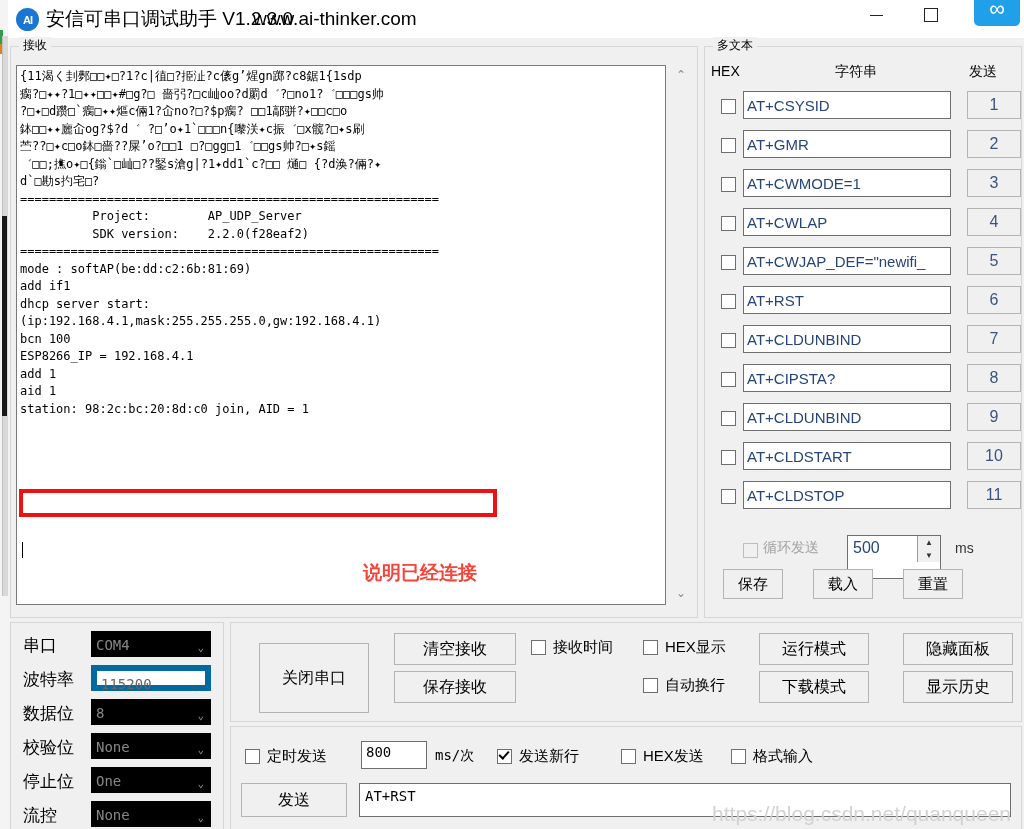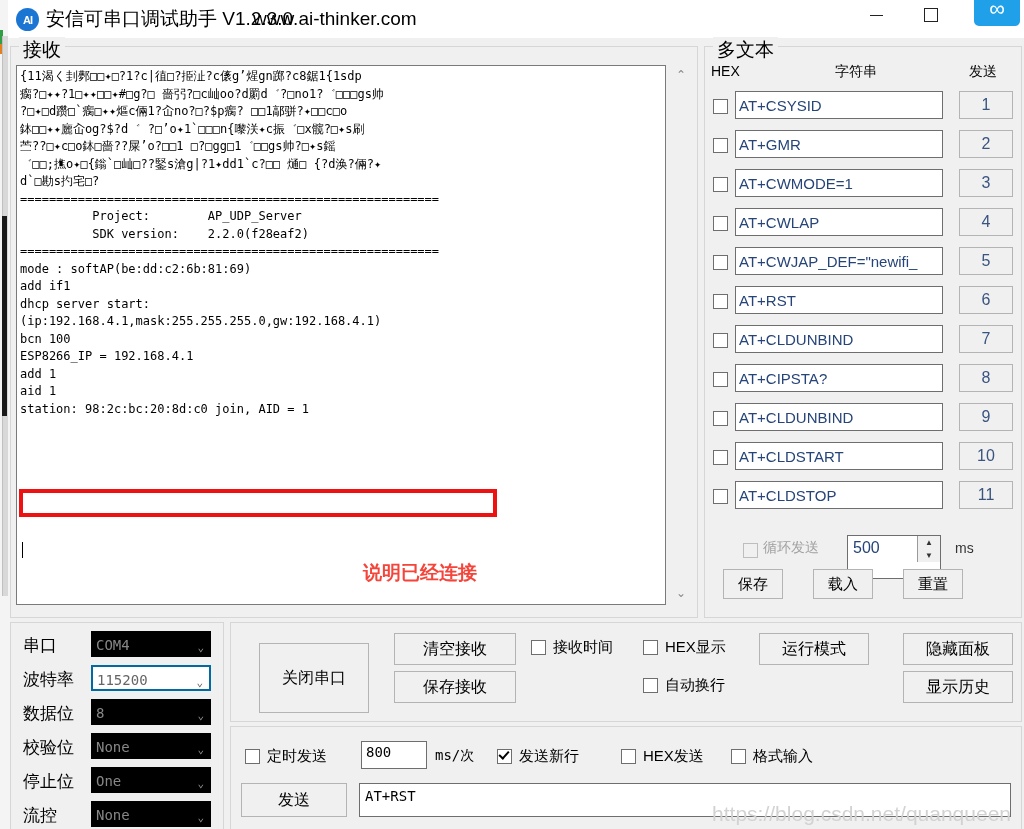--- a/index.html
+++ b/index.html
@@ -30,21 +30,21 @@
   .win-min{left:845px;}
   .win-max{left:900px;}
   .win-close{left:955px;}
   .win-min .g{display:block;width:13px;height:1px;background:#222;}
   .win-max .g{display:block;width:12px;height:12px;border:1px solid #222;}
   .badge{position:absolute;left:966px;top:-8px;width:46px;height:34px;background:#20a0e8;
     border-radius:5px;display:flex;align-items:center;justify-content:center;color:#fff;font-size:22px;}
 
   
   .group{position:absolute;border:1px solid #d6d6d6;background:#f0f0f0;}
-  .group-title{position:absolute;background:#f0f0f0;padding:0 4px;font-size:19px;top:-10px;left:8px;}
+  .group-title{position:absolute;background:#f0f0f0;padding:0 4px;font-size:12px;top:-10px;left:8px;}
 
   
   #recv-group{left:10px;top:46px;width:686px;height:570px;}
   .recv-box{position:absolute;left:5px;top:18px;width:648px;height:538px;background:#fff;
     border:1px solid #7a7a7a;overflow:hidden;}
   .recv-text{position:absolute;left:3px;top:2px;width:645px;
     font-family:"DejaVu Sans Mono","Liberation Mono",monospace;font-size:12px;line-height:17.5px;
     white-space:pre;color:#000;}
   .caret{position:absolute;left:5px;top:476px;width:1px;height:16px;background:#000;}
   .hl-rect{position:absolute;left:8px;top:442px;width:478px;height:28px;border:4px solid #ee1111;box-sizing:border-box;}
@@ -53,21 +53,21 @@
   .vscroll{position:absolute;right:5px;top:18px;width:22px;height:538px;background:#f0f0f0;border:none;}
   .vs-arrow{position:absolute;left:0;width:22px;height:20px;display:flex;align-items:center;justify-content:center;color:#8a8a8a;font-size:12px;}
   .vs-up{top:0;} .vs-dn{bottom:0;}
 
   
   #multi-group{left:704px;top:46px;width:316px;height:570px;}
   .mt-head{position:absolute;top:16px;font-size:14px;}
   .mt-hex{left:6px;}
   .mt-str{left:130px;}
   .mt-send{left:264px;}
-  .mt-row{position:absolute;left:8px;width:248px;height:30px;}
+  .mt-row{position:absolute;left:16px;width:248px;height:30px;}
   .mt-cb{position:absolute;left:0;top:8px;width:13px;height:13px;border:1px solid #6e6e6e;background:#fff;}
   .mt-input{position:absolute;left:22px;top:0;width:208px;height:28px;box-sizing:border-box;
     border:1px solid #6e6e6e;background:#fff;color:#264478;font-size:15px;
     padding:2px 3px;line-height:24px;white-space:nowrap;overflow:hidden;
     font-family:"Liberation Sans","DejaVu Sans",sans-serif;}
   .mt-btn{position:absolute;left:246px;top:0;width:54px;height:28px;box-sizing:border-box;
     border:1px solid #b4b4b4;background:#f0f0f0;color:#3a5480;font-size:16px;
     display:flex;align-items:center;justify-content:center;}
   .loop-row{position:absolute;left:38px;top:488px;width:270px;height:30px;}
   .loop-cb{position:absolute;left:0;top:8px;width:13px;height:13px;border:1px solid #bdbdbd;background:#f0f0f0;}
@@ -81,21 +81,21 @@
   .mt-foot-btn{position:absolute;top:522px;height:30px;width:60px;box-sizing:border-box;
     border:1px solid #b4b4b4;background:#f0f0f0;display:flex;align-items:center;justify-content:center;font-size:15px;}
 
   
   #serial-group{left:10px;top:622px;width:212px;height:207px;}
   .sp-row{position:absolute;left:12px;width:190px;height:28px;}
   .sp-lbl{position:absolute;left:0;top:3px;font-size:17px;white-space:nowrap;}
   .sp-sel{position:absolute;left:68px;top:0;width:120px;height:26px;box-sizing:border-box;
     border:1px solid transparent;background:#000000;color:#878787;font-size:14px;
     font-family:"DejaVu Sans Mono","Liberation Mono",monospace;padding:3px 4px;line-height:20px;}
-  .sp-sel.enabled{background:#fff;border:2px solid #0369a1;color:#666;}
+  .sp-sel.enabled{background:#fff;border:6px solid #0369a1;color:#666;}
   .sp-arrow{position:absolute;right:6px;top:6px;color:#9a9a9a;font-size:11px;}
   .sp-sel.enabled .sp-arrow{color:#555;}
 
   
   #ctrl-group{left:230px;top:622px;width:790px;height:98px;}
   .btn{box-sizing:border-box;border:1px solid #b4b4b4;background:#f0f0f0;
     display:flex;align-items:center;justify-content:center;font-size:16px;position:absolute;}
   .cb-wrap{position:absolute;display:flex;align-items:center;gap:7px;font-size:15px;}
   .cb{width:13px;height:13px;border:1px solid #6e6e6e;background:#fff;flex:0 0 auto;position:relative;}
   .cb.checked::after{content:"";position:absolute;left:3px;top:-1px;width:4px;height:8px;
@@ -293,20 +293,21 @@
   <div class="cb-wrap" style="left:412px;top:15px;">
     <span class="cb"></span>
     <span>HEX显示</span>
   </div>
   <div class="cb-wrap" style="left:412px;top:53px;">
     <span class="cb"></span>
     <span>自动换行</span>
   </div>
 
   <div class="btn" style="left:528px;top:10px;width:110px;height:32px;">运行模式</div>
+  <div class="btn" style="left:528px;top:48px;width:110px;height:32px;">下载模式</div>
 
   <div class="btn" style="left:672px;top:10px;width:110px;height:32px;">隐藏面板</div>
   <div class="btn" style="left:672px;top:48px;width:110px;height:32px;">显示历史</div>
 </div>
 
 <div class="group" id="send-group">
   <div class="cb-wrap" style="left:14px;top:20px;">
     <span class="cb"></span>
     <span>定时发送</span>
   </div>

